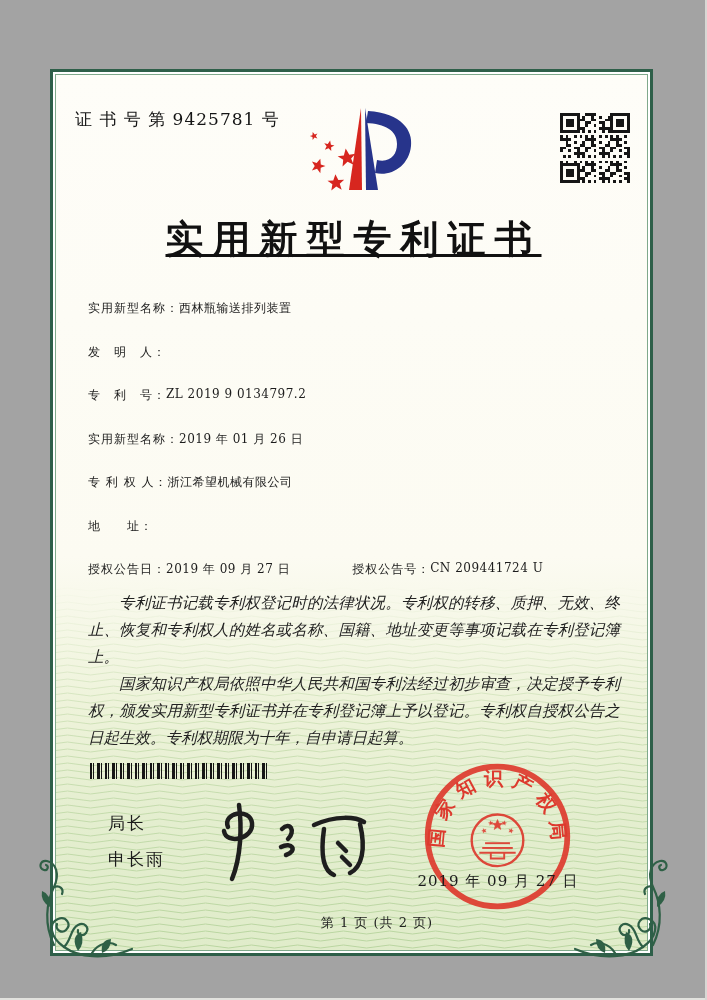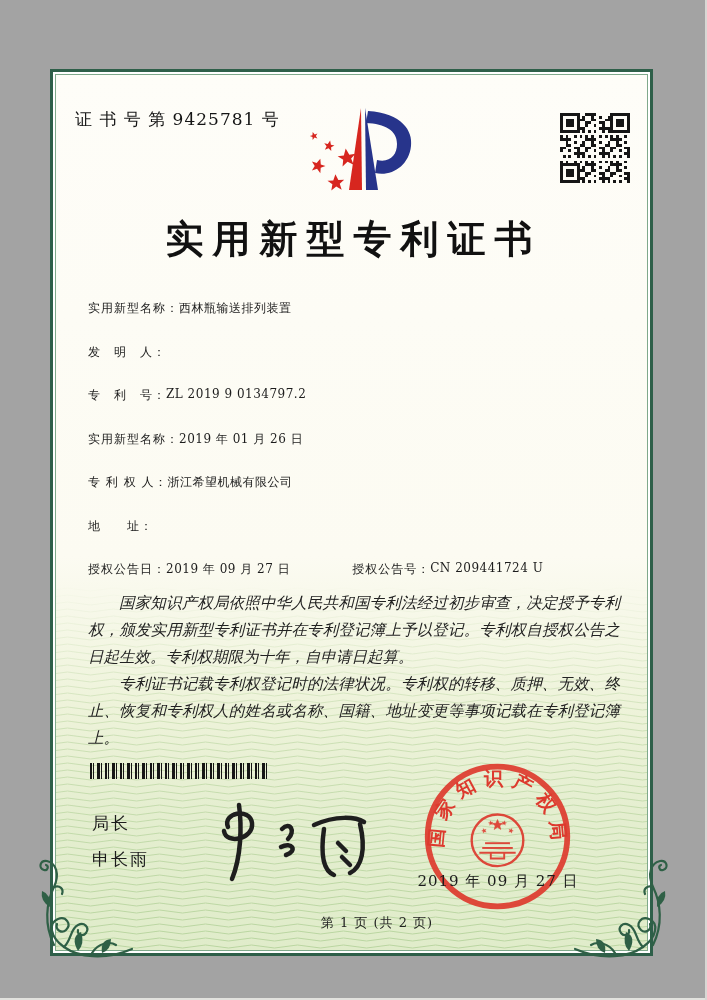--- a/index.html
+++ b/index.html
@@ -33,20 +33,21 @@
 
   .logo{position:absolute;left:292px;top:98px;width:122px;height:104px;}
   .qr{position:absolute;left:560px;top:113px;width:70px;height:70px;}
   .qr svg{width:100%;height:100%;}
 
   .title{
     position:absolute;left:0;right:0;top:214px;
     text-align:center;font-size:38px;font-weight:bold;
     letter-spacing:9px;color:#111;
     font-family:"DejaVu Serif","Liberation Serif",serif;
+    text-decoration:underline;
   }
 
   .fields{position:absolute;left:88px;top:300px;width:540px;}
   .field-row{display:flex;height:43.5px;align-items:flex-start;font-size:12px;}
   .field-label{white-space:pre;letter-spacing:1px;}
   .field-value{white-space:pre;letter-spacing:0.5px;}
   .grant-pair{margin-left:62px;display:flex;justify-content:flex-end;}
 
   .body-text{
     position:absolute;left:88px;top:590px;width:532px;
@@ -57,21 +58,21 @@
 
   .barcode{
     position:absolute;left:90px;top:763px;width:178px;height:16px;
     background:repeating-linear-gradient(90deg,
       #151515 0 2px,transparent 2px 3px,
       #151515 3px 4px,transparent 4px 7px,
       #151515 7px 10px,transparent 10px 11px,
       #151515 11px 12px,transparent 12px 15px);
   }
 
-  .director{position:absolute;left:92px;top:812px;font-size:17px;letter-spacing:2px;}
+  .director{position:absolute;left:108px;top:812px;font-size:17px;letter-spacing:2px;}
   .director div{margin-bottom:13px;}
 
   .signature{position:absolute;left:198px;top:795px;width:170px;height:90px;}
 
   .seal{position:absolute;left:421px;top:760px;width:153px;height:153px;}
   .seal svg{width:100%;height:100%;}
   .seal-date{
     position:absolute;left:408px;top:872px;width:180px;
     text-align:center;font-size:15px;color:#1b1b1b;letter-spacing:1px;z-index:3;
   }
@@ -456,22 +457,22 @@
         <span class="field-label">授权公告日：</span>
         <span class="field-value">2019 年 09 月 27 日</span>
         <span class="grant-pair">
           <span class="field-label">授权公告号：</span>
           <span class="field-value">CN 209441724 U</span>
         </span>
       </div>
     </div>
 
     <div class="body-text">
+      <p>专利证书记载专利权登记时的法律状况。专利权的转移、质押、无效、终止、恢复和专利权人的姓名或名称、国籍、地址变更等事项记载在专利登记簿上。</p>
       <p>国家知识产权局依照中华人民共和国专利法经过初步审查，决定授予专利权，颁发实用新型专利证书并在专利登记簿上予以登记。专利权自授权公告之日起生效。专利权期限为十年，自申请日起算。</p>
-      <p>专利证书记载专利权登记时的法律状况。专利权的转移、质押、无效、终止、恢复和专利权人的姓名或名称、国籍、地址变更等事项记载在专利登记簿上。</p>
     </div>
 
     <div class="barcode"></div>
 
     <div class="director">
       <div>局长</div>
       <div>申长雨</div>
     </div>
 
     <div class="signature">

